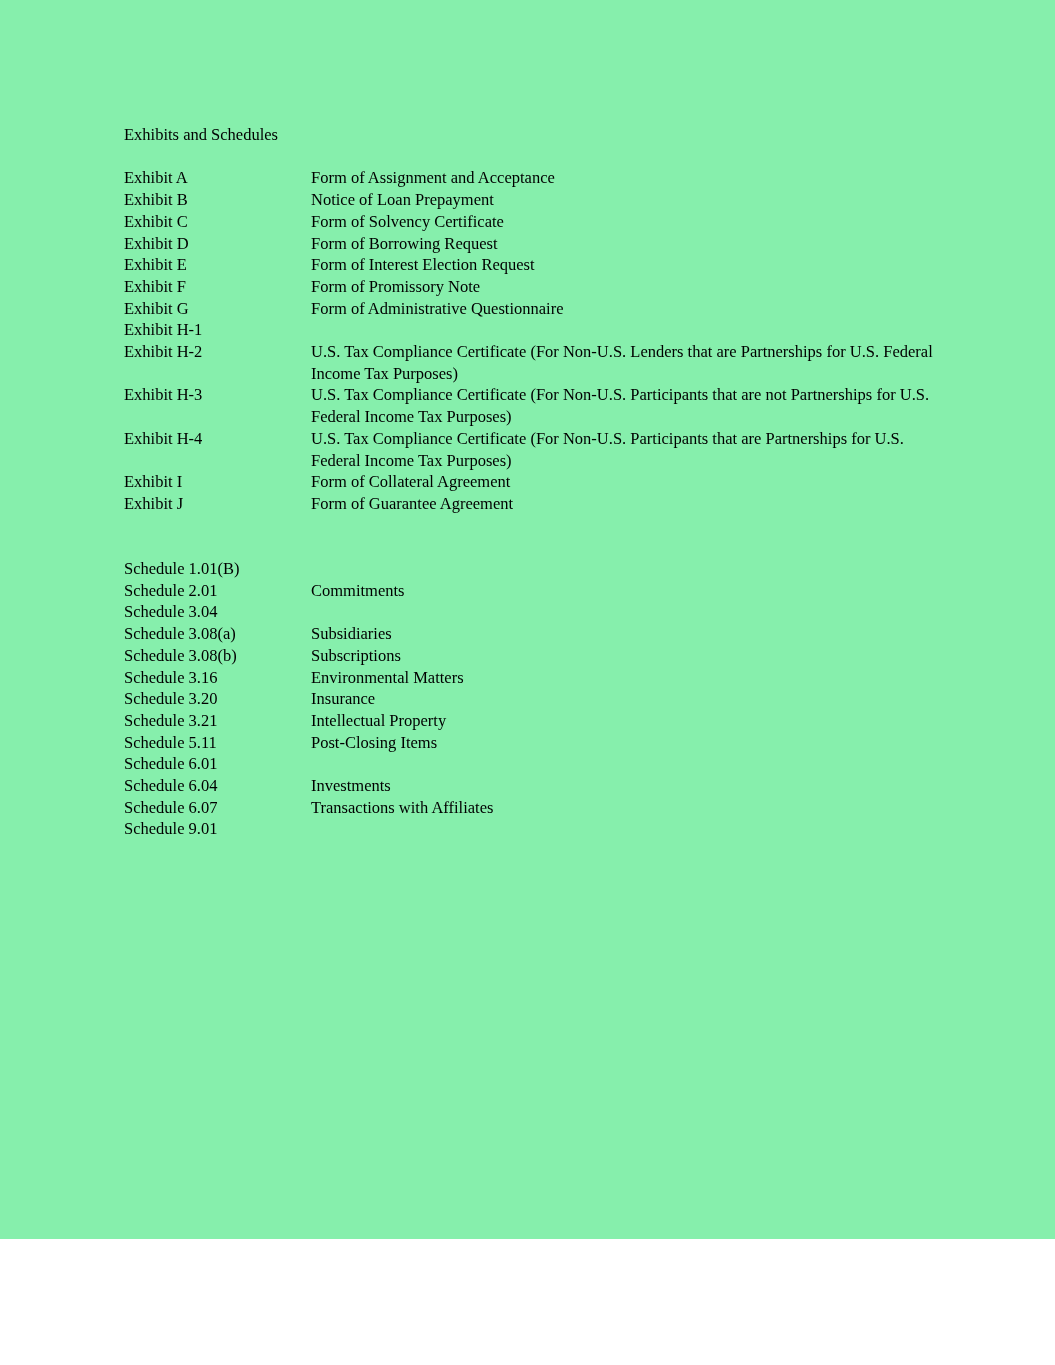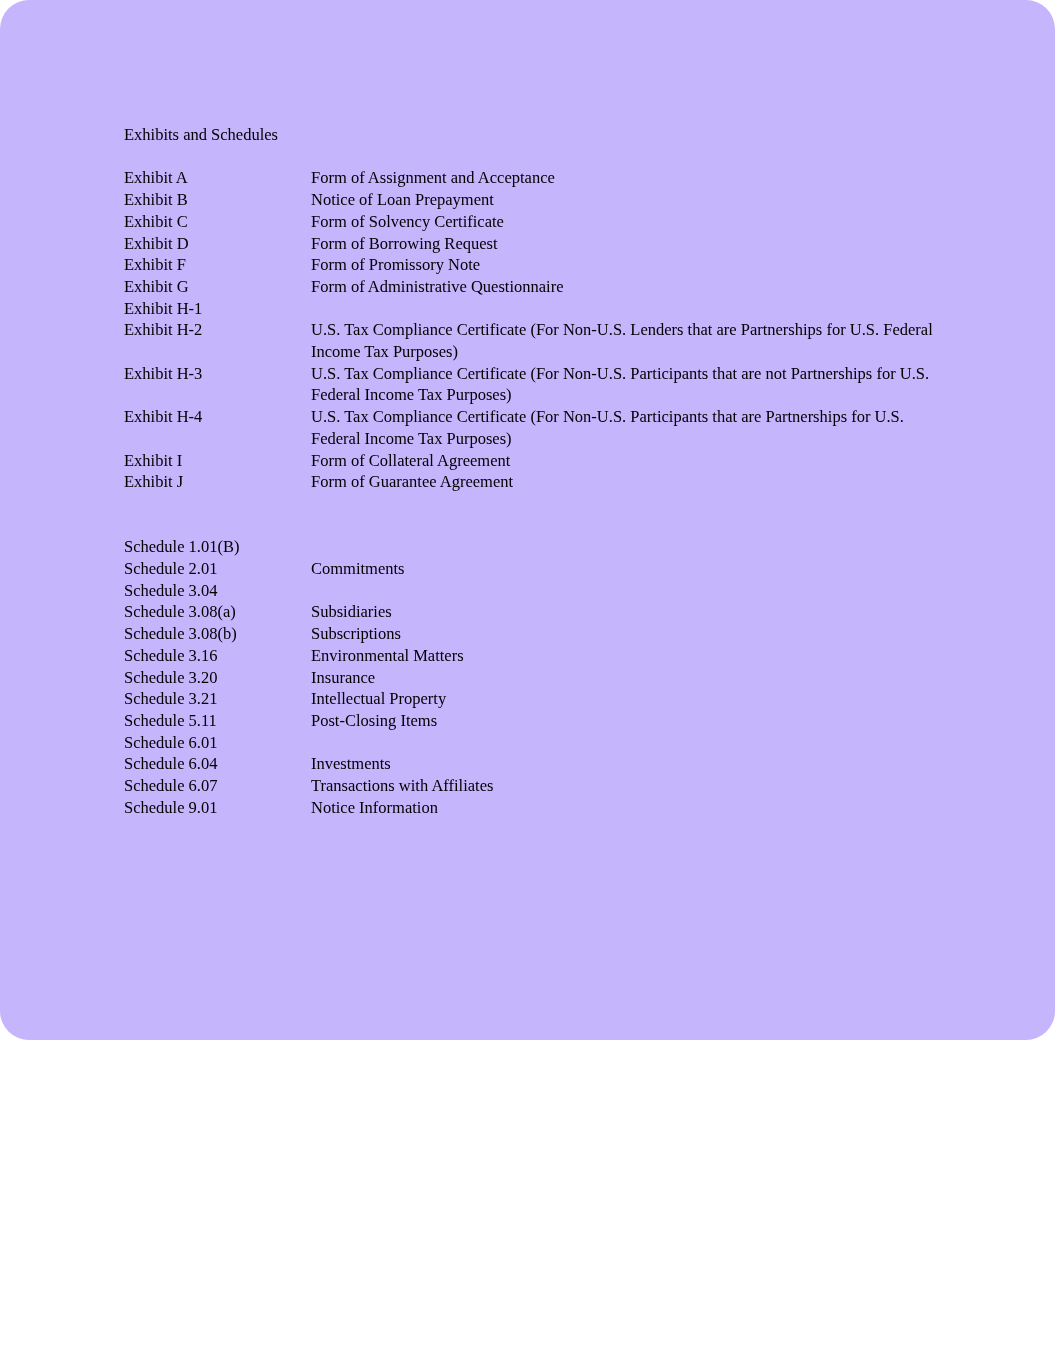--- a/index.html
+++ b/index.html
@@ -3,28 +3,27 @@
 <meta charset="utf-8">
 <style>
   html, body {
     margin: 0;
     padding: 0;
     background: #ffffff;
   }
   .page {
     position: relative;
     width: 1055px;
-    height: 1040px;
-    background: #c4b5fd;
+    height: 1239px;
+    background: #86efac;
     color: #000000;
     font-family: "Liberation Serif", "DejaVu Serif", serif;
     font-size: 16.5px;
     line-height: 21.7px;
     overflow: hidden;
-    border-radius: 29px;
   }
   .content {
     position: absolute;
     top: 124px;
     left: 124px;
     width: 811px;
   }
   .heading {
     margin: 0 0 21.7px 0;
     font-weight: normal;
@@ -75,20 +74,24 @@
   <div class="row">
     <div class="col-label">Exhibit C</div>
     <div class="col-desc">Form of Solvency Certificate</div>
   </div>
 
   <div class="row">
     <div class="col-label">Exhibit D</div>
     <div class="col-desc">Form of Borrowing Request</div>
   </div>
 
+  <div class="row">
+    <div class="col-label">Exhibit E</div>
+    <div class="col-desc">Form of Interest Election Request</div>
+  </div>
 
   <div class="row">
     <div class="col-label">Exhibit F</div>
     <div class="col-desc">Form of Promissory Note</div>
   </div>
 
   <div class="row">
     <div class="col-label">Exhibit G</div>
     <div class="col-desc">Form of Administrative Questionnaire</div>
   </div>
@@ -177,19 +180,18 @@
     <div class="col-desc">Investments</div>
   </div>
 
   <div class="row">
     <div class="col-label">Schedule 6.07</div>
     <div class="col-desc">Transactions with Affiliates</div>
   </div>
 
   <div class="row">
     <div class="col-label">Schedule 9.01</div>
-    <div class="col-desc">Notice Information</div>
   </div>
 </div>
   </div>
 
   <div class="footer">v</div>
 </div>
 
 </body></html>

